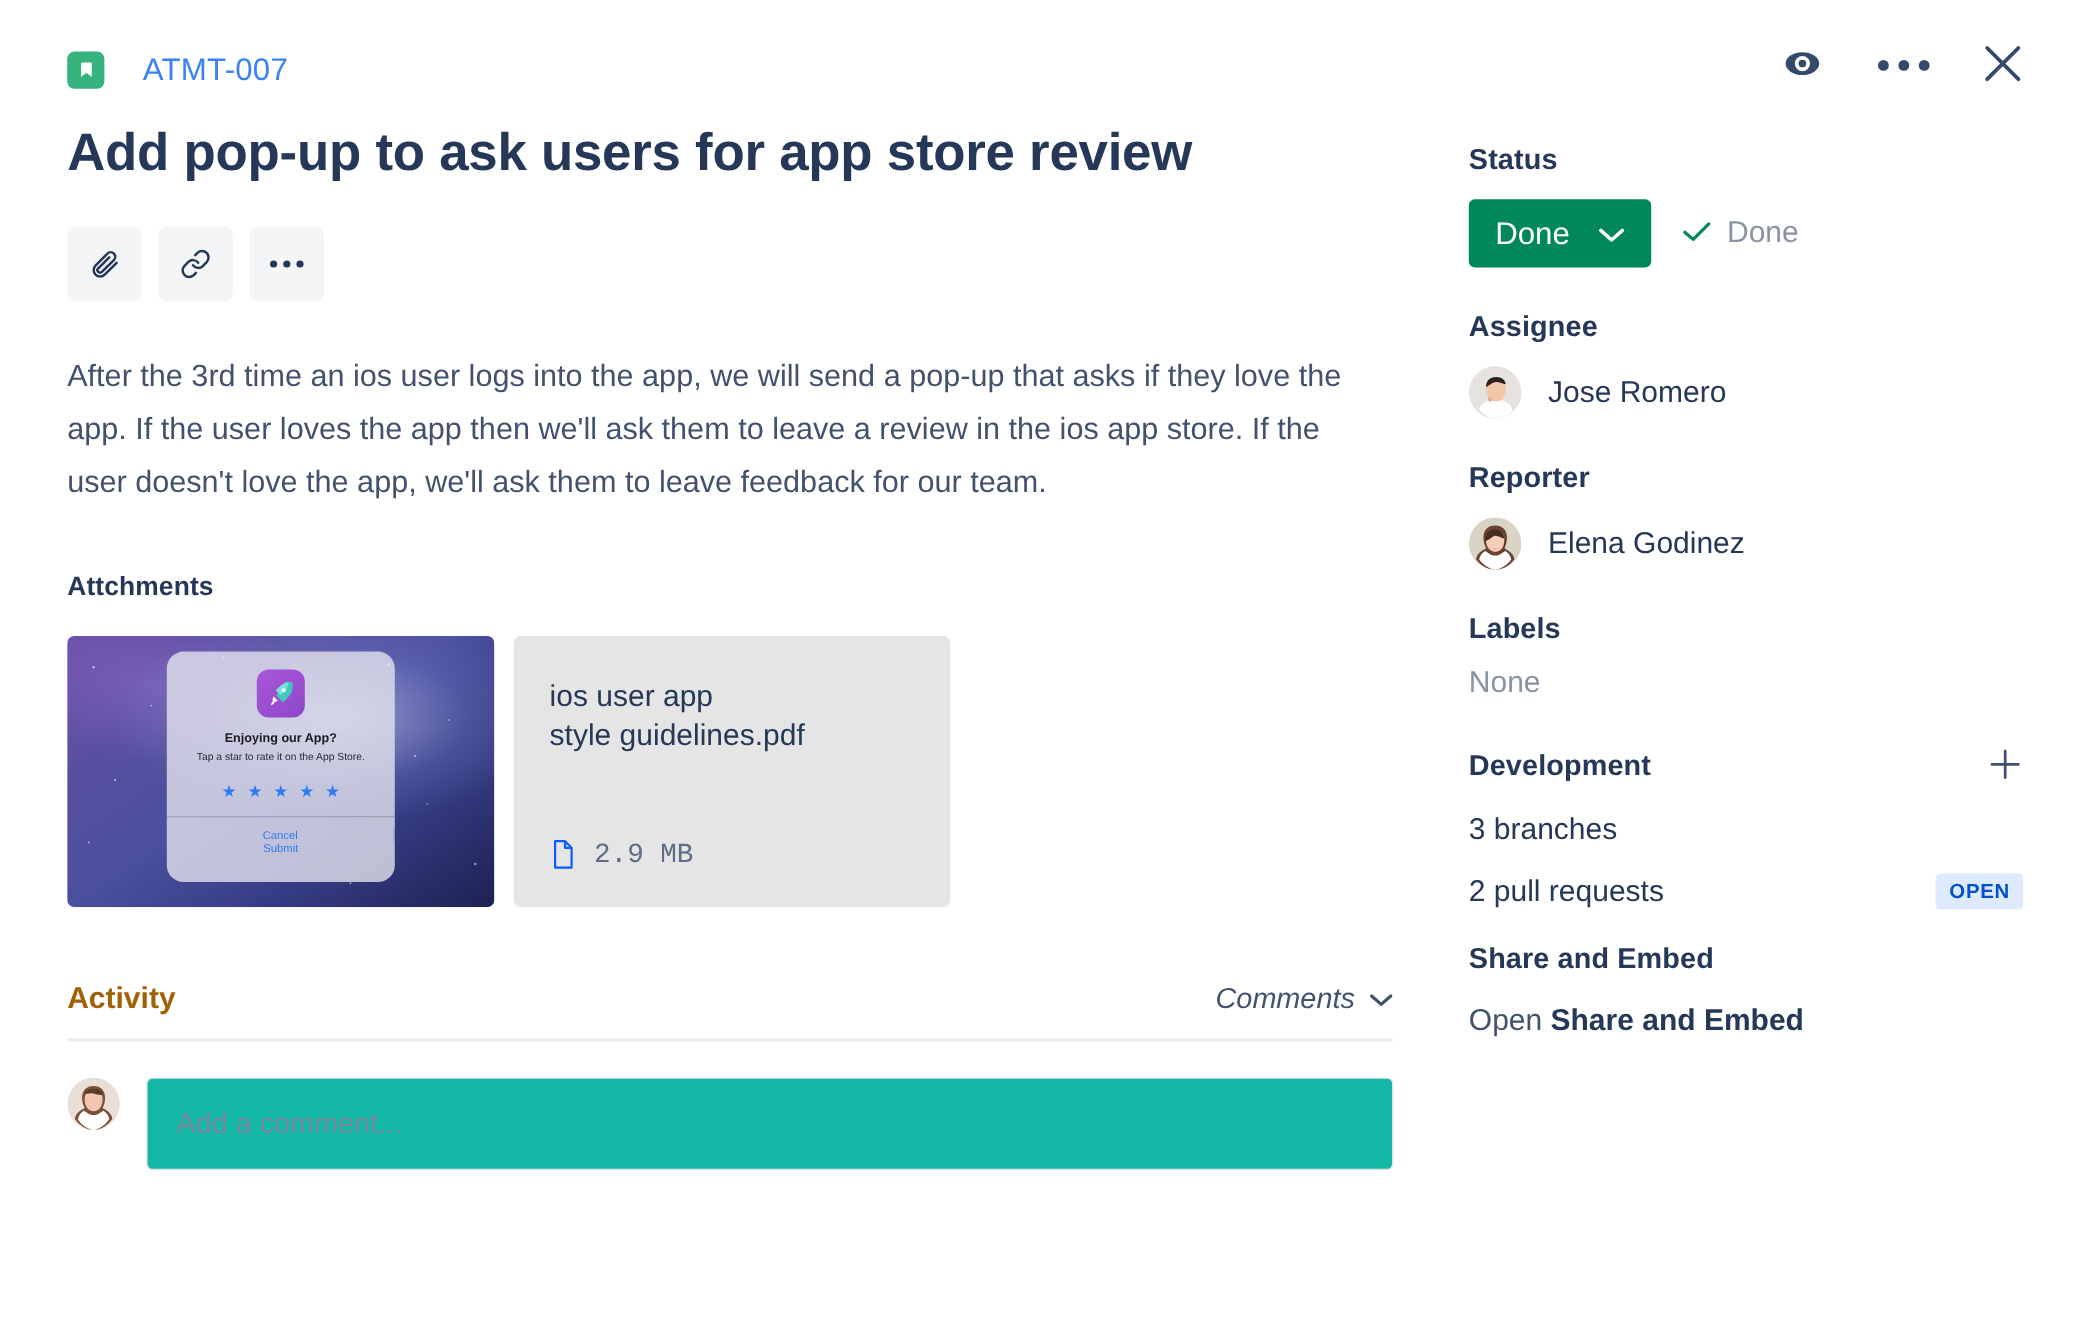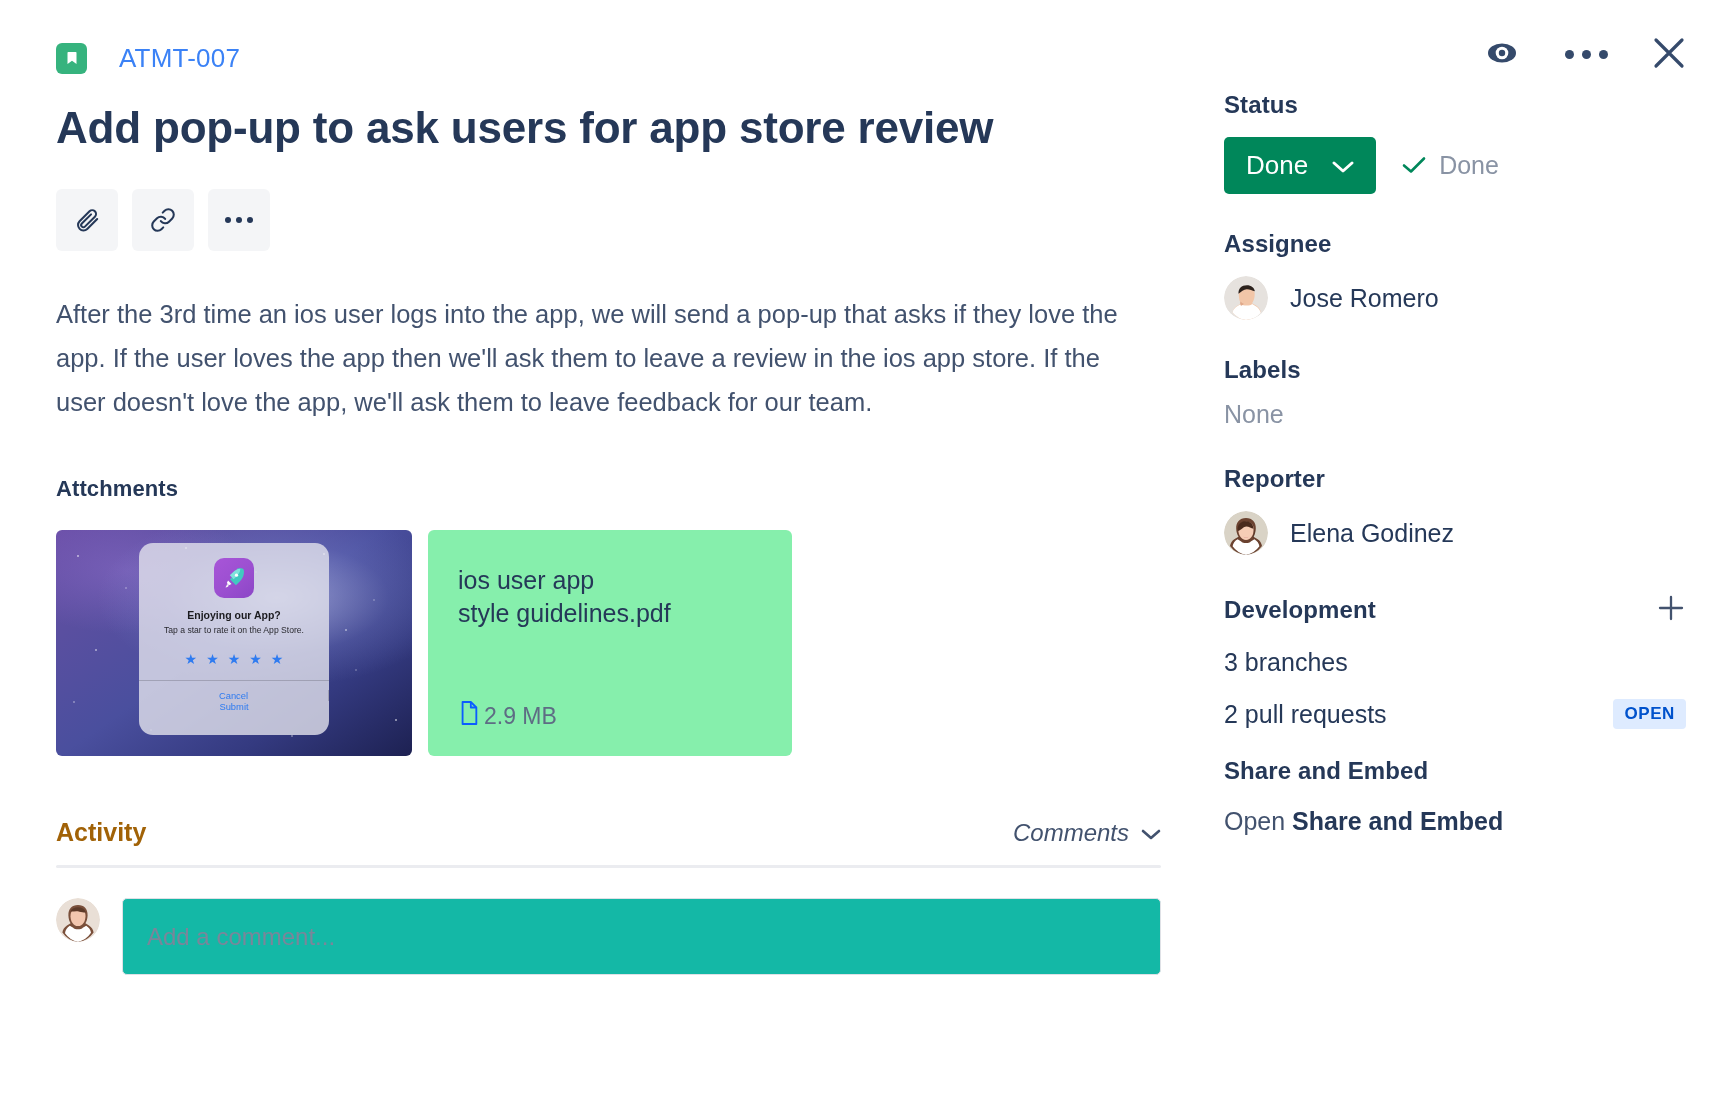--- a/index.html
+++ b/index.html
@@ -94,26 +94,26 @@
   .dlg-actions {
     margin-top: 13px; width: 100%; display: flex; border-top: 1px solid rgba(120,120,135,.45);
     padding-top: 9px;
     flex-direction: column;
   }
   .dlg-actions span { flex: 1; text-align: center; font-size: 9.4px; color: #2f7bf0; cursor: pointer; }
   .dlg-actions span:first-child { border-right: 1px solid rgba(120,120,135,.45); }
 
   
   .file-card {
-    width: 364px; height: 226px; background: #86efac; border-radius: 6px;
+    width: 364px; height: 226px; background: #e5e5e5; border-radius: 6px;
     padding: 34px 30px 26px 30px; display: flex; flex-direction: column;
     justify-content: space-between; cursor: pointer; flex: none;
   }
   .file-name { font-size: 25px; line-height: 1.3; color: #253858; font-weight: 400; }
-  .file-meta { display: flex; align-items: flex-end; gap: 4px; }
+  .file-meta { display: flex; align-items: flex-start; gap: 15px; font-family: Liberation Mono, monospace; }
   .file-size { font-size: 23px; color: #5E6C84; }
 
   
   .activity-block { margin-top: 62px; width: 1105px; }
   .activity-head { display: flex; align-items: flex-end; justify-content: space-between; }
   .activity-title { font-size: 25px; font-weight: 700; color: #a16207; }
   .comments-toggle {
     display: flex; align-items: center; gap: 12px; cursor: pointer;
     font-size: 24px; color: #42526E; font-style: italic;
   }
@@ -313,21 +313,21 @@
       </button>
       <button class="icon-btn">
         <span>
           <svg width="34" height="34" viewBox="0 0 34 34" fill="none" stroke="#354A6B" stroke-width="3.2" stroke-linecap="round">
             <path d="M4 4l26 26M30 4L4 30"></path>
           </svg>
         </span>
       </button>
     </div>
 
-    <div style="margin-top:15px">
+    <div style="margin-top:44px">
       <div class="field-label">Status</div>
       <div class="status-row">
         <button class="status-pill">
           <span>Done</span>
           <span>
             <svg width="22" height="14" viewBox="0 0 22 14" fill="none" stroke="#ffffff" stroke-width="2.9" stroke-linecap="round" stroke-linejoin="round">
               <path d="M2 3l9 8 9-8"></path>
             </svg>
           </span>
         </button>
@@ -353,42 +353,42 @@
             <path d="M14.5 17.8c-.3-5.3 3-8.6 8.4-8.6 4.4 0 7.3 2.3 8 6.1-2.6-.6-5.4-2.1-8.2-2-3 .1-5.5 2.6-8.2 4.5z" fill="#2b211c"></path>
             <path d="M15.4 24.4c-1-1.3-1.7-3.3-1.9-5.6 2.6-1.8 5-4 7.8-4.1 2.7-.1 5.4 1.3 8 1.9.1 2.7-.5 5.4-1.6 7.2" fill="none"></path>
             <path d="M16.6 25.5c1 1.2 2.1 1.9 3.2 2.2-.6 1.1-1.6 1.8-2.8 2.1-1-1.1-1.2-2.8-.4-4.3z" fill="#e0a98a"></path>
           </svg>
         </span>
         <span class="person-name">Jose Romero</span>
       </div>
     </div>
 
     <div class="block">
-      <div class="field-label">Labels</div>
-      <div class="none-text">None</div>
-    </div>
-
-    <div class="block">
       <div class="field-label">Reporter</div>
       <div class="person-row">
         <span class="avatar">
           <svg width="44" height="44" viewBox="0 0 44 44">
             <circle cx="22" cy="22" r="22" fill="#d9d3c6"></circle>
             <path d="M22 7c6.4 0 10 4.2 9.8 10.6-.1 3.3-1 6.2-2.3 8.2l3.8 2.3c2.6 1.6 4.3 4.1 4.7 7A21.9 21.9 0 0 1 22 44a21.9 21.9 0 0 1-16-8.9c.4-2.9 2.1-5.4 4.7-7l3.8-2.3c-1.3-2-2.2-4.9-2.3-8.2C12 11.2 15.6 7 22 7z" fill="#6b4230"></path>
             <path d="M22 10.8c4.9 0 7.9 3 7.7 8.2-.2 5-2.7 9.9-7.7 9.9s-7.5-4.9-7.7-9.9c-.2-5.2 2.8-8.2 7.7-8.2z" fill="#f6cdb5"></path>
             <path d="M13.6 28.2l3.6 2.2c1.5 2 8.1 2 9.6 0l3.6-2.2c2.8 1.6 4.6 4.2 5 7.1A21.9 21.9 0 0 1 22 44a21.9 21.9 0 0 1-13.4-8.7c.4-3 2.2-5.5 5-7.1z" fill="#ffffff"></path>
             <path d="M13.9 19.9c-1-4.9 1.6-9.4 7-9.7 5.3-.3 8.5 2.9 8.7 7.6-2.6-.4-4.5-2.3-7.3-2.4-2.6-.1-4.3 3.2-8.4 4.5z" fill="#4a2b1d"></path>
             <path d="M29.5 16.6c1.4 3.6 1.1 8.1-.4 11.3.8-4.2 1.1-8 .4-11.3z" fill="#4a2b1d"></path>
             <path d="M19.5 25.7c1.6.9 3.4.9 5 0-.8 1.4-4.2 1.4-5 0z" fill="#d98b8b"></path>
           </svg>
         </span>
         <span class="person-name">Elena Godinez</span>
       </div>
     </div>
 
+    <div class="block">
+      <div class="field-label">Labels</div>
+      <div class="none-text">None</div>
+    </div>
+
     <div class="dev-head">
       <span class="field-label">Development</span>
       <button class="plus-btn">
         <span>
           <svg width="30" height="30" viewBox="0 0 30 30" fill="none" stroke="#42526E" stroke-width="2.3" stroke-linecap="round">
             <path d="M15 4v22M4 15h22"></path>
           </svg>
         </span>
       </button>
     </div>

